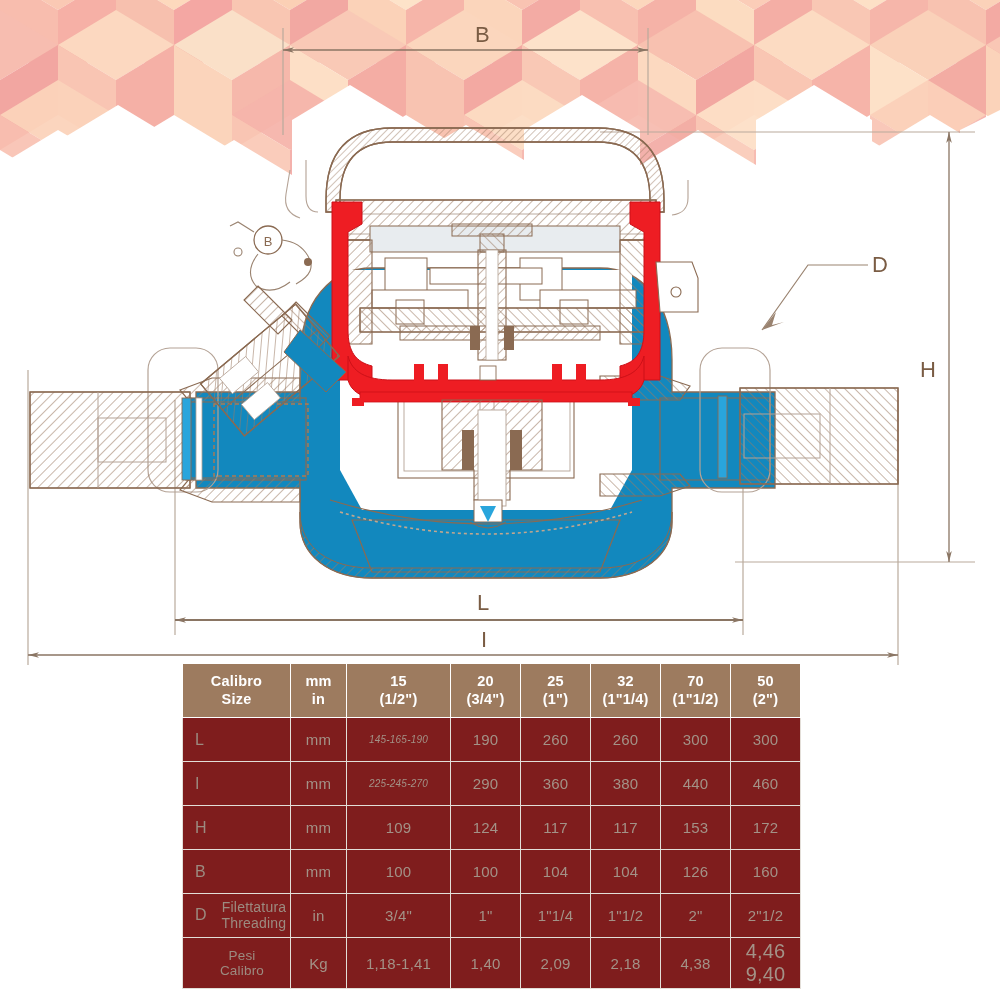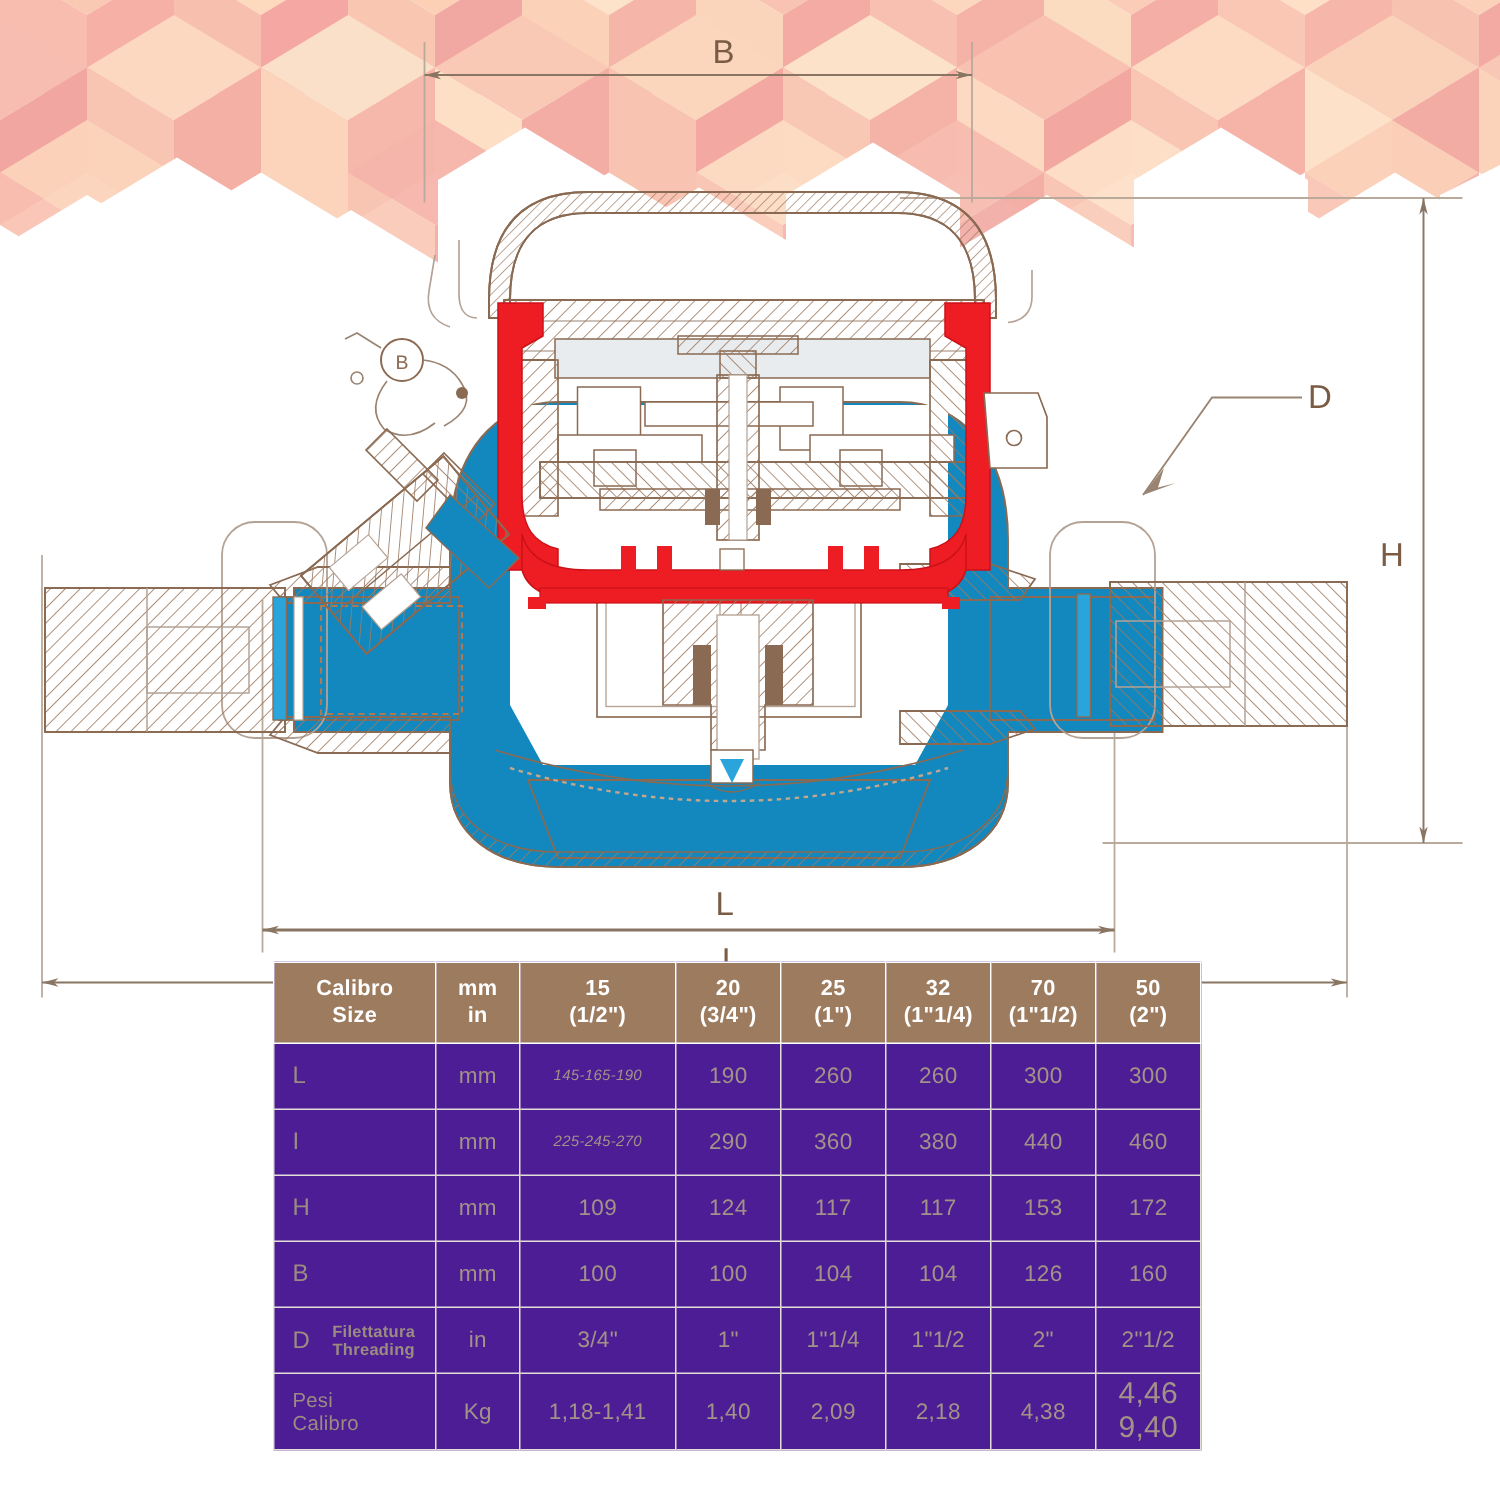--- a/index.html
+++ b/index.html
@@ -43,25 +43,25 @@
   }
   #lbl-B { left: 475px; top: 24px; }
   #lbl-D { left: 872px; top: 254px; }
   #lbl-H { left: 920px; top: 359px; }
   #lbl-L { left: 477px; top: 592px; }
   #lbl-I { left: 481px; top: 629px; }
 
   
   #spec-table {
     position: absolute;
-    left: 182px; top: 641px;
+    left: 182px; top: 663px;
     width: 564px;
     border-collapse: collapse;
     table-layout: fixed;
-    background: #4c1d95;
+    background: #7f1d1d;
   }
   #spec-table td, #spec-table th {
     border: 1px solid #e3ded8;
     text-align: center;
     vertical-align: middle;
     font-family: "Liberation Sans", sans-serif;
   }
   #spec-table thead th {
     background: #9d7b5f;
     color: #ffffff;
@@ -80,34 +80,33 @@
     letter-spacing: 0.2px;
   }
   #spec-table tbody td.rowlabel {
     text-align: left;
     padding-left: 12px;
     font-size: 16px;
     color: #9c8b80;
     position: relative;
   }
   #spec-table tbody td.rowlabel .sub {
-    font-size: 11px;
+    font-size: 14px;
     line-height: 1.12;
     display: inline-block;
     vertical-align: middle;
     margin-left: 10px;
-    text-align: center;
+    text-align: right;
     color: #9c8b80;
-    font-weight: bold;
   }
   #spec-table tbody td.rowlabel .stacked {
     font-size: 13.5px;
     line-height: 1.14;
     display: block;
-    text-align: left;
+    text-align: center;
   }
   #spec-table tbody td .two-line {
     display: block;
     line-height: 1.15;
     font-size: 20px;
   }
   #spec-table tbody td.narrow { font-size: 10px; font-style: italic; }
   .col-label { width: 108px; }
   .col-unit  { width: 56px;  }
   .col-v1    { width: 104px; }

